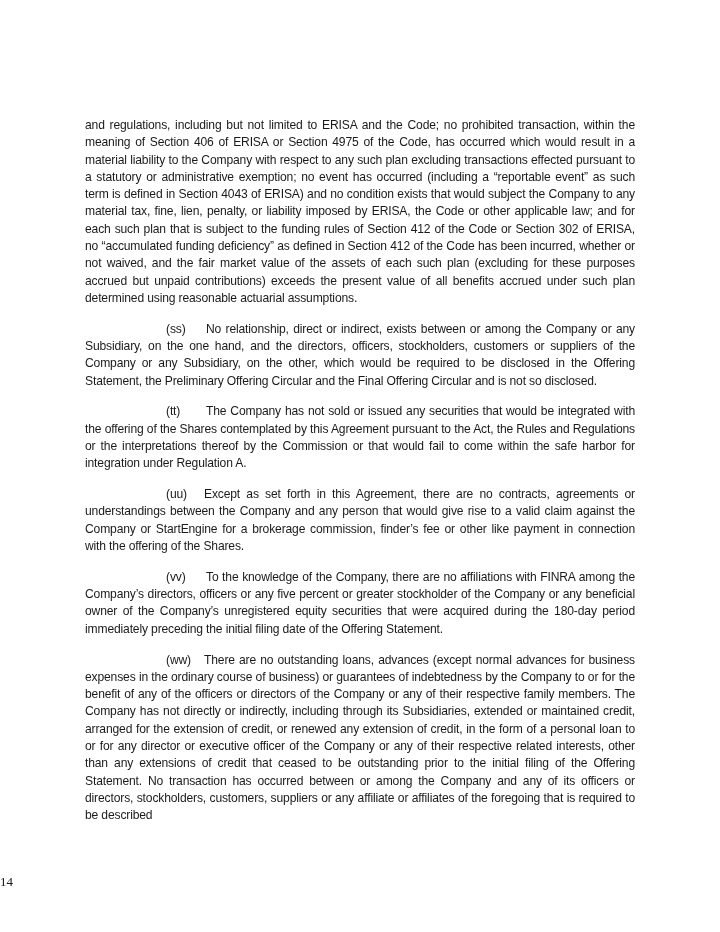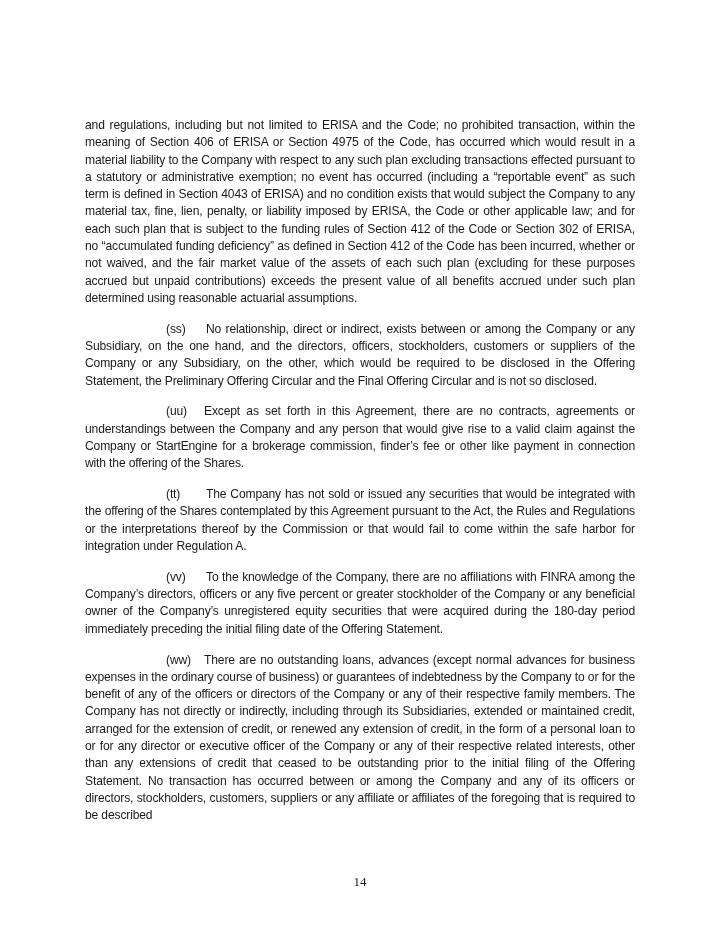--- a/index.html
+++ b/index.html
@@ -37,42 +37,41 @@
       width: 40px;
     }
     .para .num.wide {
       width: 38px;
     }
     .page-number {
       position: absolute;
       left: 0;
       width: 720px;
       top: 874px;
-      text-align: center;
       font-family: "Liberation Serif", "DejaVu Serif", serif;
       font-size: 13px;
       color: #1a1a1a;
     }
   </style>
 </head>
 <body>
 
 <div class="page">
   <p class="para first">and regulations, including but not limited to ERISA and the Code; no prohibited transaction, within the meaning of Section 406 of ERISA or Section 4975 of the Code, has occurred which would result in a material liability to the Company with respect to any such plan excluding transactions effected pursuant to a statutory or administrative exemption; no event has occurred (including a “reportable event” as such term is defined in Section 4043 of ERISA) and no condition exists that would subject the Company to any material tax, fine, lien, penalty, or liability imposed by ERISA, the Code or other applicable law; and for each such plan that is subject to the funding rules of Section 412 of the Code or Section 302 of ERISA, no “accumulated funding deficiency” as defined in Section 412 of the Code has been incurred, whether or not waived, and the fair market value of the assets of each such plan (excluding for these purposes accrued but unpaid contributions) exceeds the present value of all benefits accrued under such plan determined using reasonable actuarial assumptions.</p>
 
   <p class="para">
     <span class="num">(ss)</span><span>No relationship, direct or indirect, exists between or among the Company or any Subsidiary, on the one hand, and the directors, officers, stockholders, customers or suppliers of the Company or any Subsidiary, on the other, which would be required to be disclosed in the Offering Statement, the Preliminary Offering Circular and the Final Offering Circular and is not so disclosed.</span>
   </p>
 
   <p class="para">
-    <span class="num wide">(uu)</span><span>Except as set forth in this Agreement, there are no contracts, agreements or understandings between the Company and any person that would give rise to a valid claim against the Company or StartEngine for a brokerage commission, finder’s fee or other like payment in connection with the offering of the Shares.</span>
+    <span class="num">(tt)</span><span>The Company has not sold or issued any securities that would be integrated with the offering of the Shares contemplated by this Agreement pursuant to the Act, the Rules and Regulations or the interpretations thereof by the Commission or that would fail to come within the safe harbor for integration under Regulation A.</span>
   </p>
 
   <p class="para">
-    <span class="num">(tt)</span><span>The Company has not sold or issued any securities that would be integrated with the offering of the Shares contemplated by this Agreement pursuant to the Act, the Rules and Regulations or the interpretations thereof by the Commission or that would fail to come within the safe harbor for integration under Regulation A.</span>
+    <span class="num wide">(uu)</span><span>Except as set forth in this Agreement, there are no contracts, agreements or understandings between the Company and any person that would give rise to a valid claim against the Company or StartEngine for a brokerage commission, finder’s fee or other like payment in connection with the offering of the Shares.</span>
   </p>
 
   <p class="para">
     <span class="num">(vv)</span><span>To the knowledge of the Company, there are no affiliations with FINRA among the Company’s directors, officers or any five percent or greater stockholder of the Company or any beneficial owner of the Company’s unregistered equity securities that were acquired during the 180-day period immediately preceding the initial filing date of the Offering Statement.</span>
   </p>
 
   <p class="para">
     <span class="num wide">(ww)</span><span>There are no outstanding loans, advances (except normal advances for business expenses in the ordinary course of business) or guarantees of indebtedness by the Company to or for the benefit of any of the officers or directors of the Company or any of their respective family members.  The Company has not directly or indirectly, including through its Subsidiaries, extended or maintained credit, arranged for the extension of credit, or renewed any extension of credit, in the form of a personal loan to or for any director or executive officer of the Company or any of their respective related interests, other than any extensions of credit that ceased to be outstanding prior to the initial filing of the Offering Statement.  No transaction has occurred between or among the Company and any of its officers or directors, stockholders, customers, suppliers or any affiliate or affiliates of the foregoing that is required to be described</span>
   </p>
 </div>

